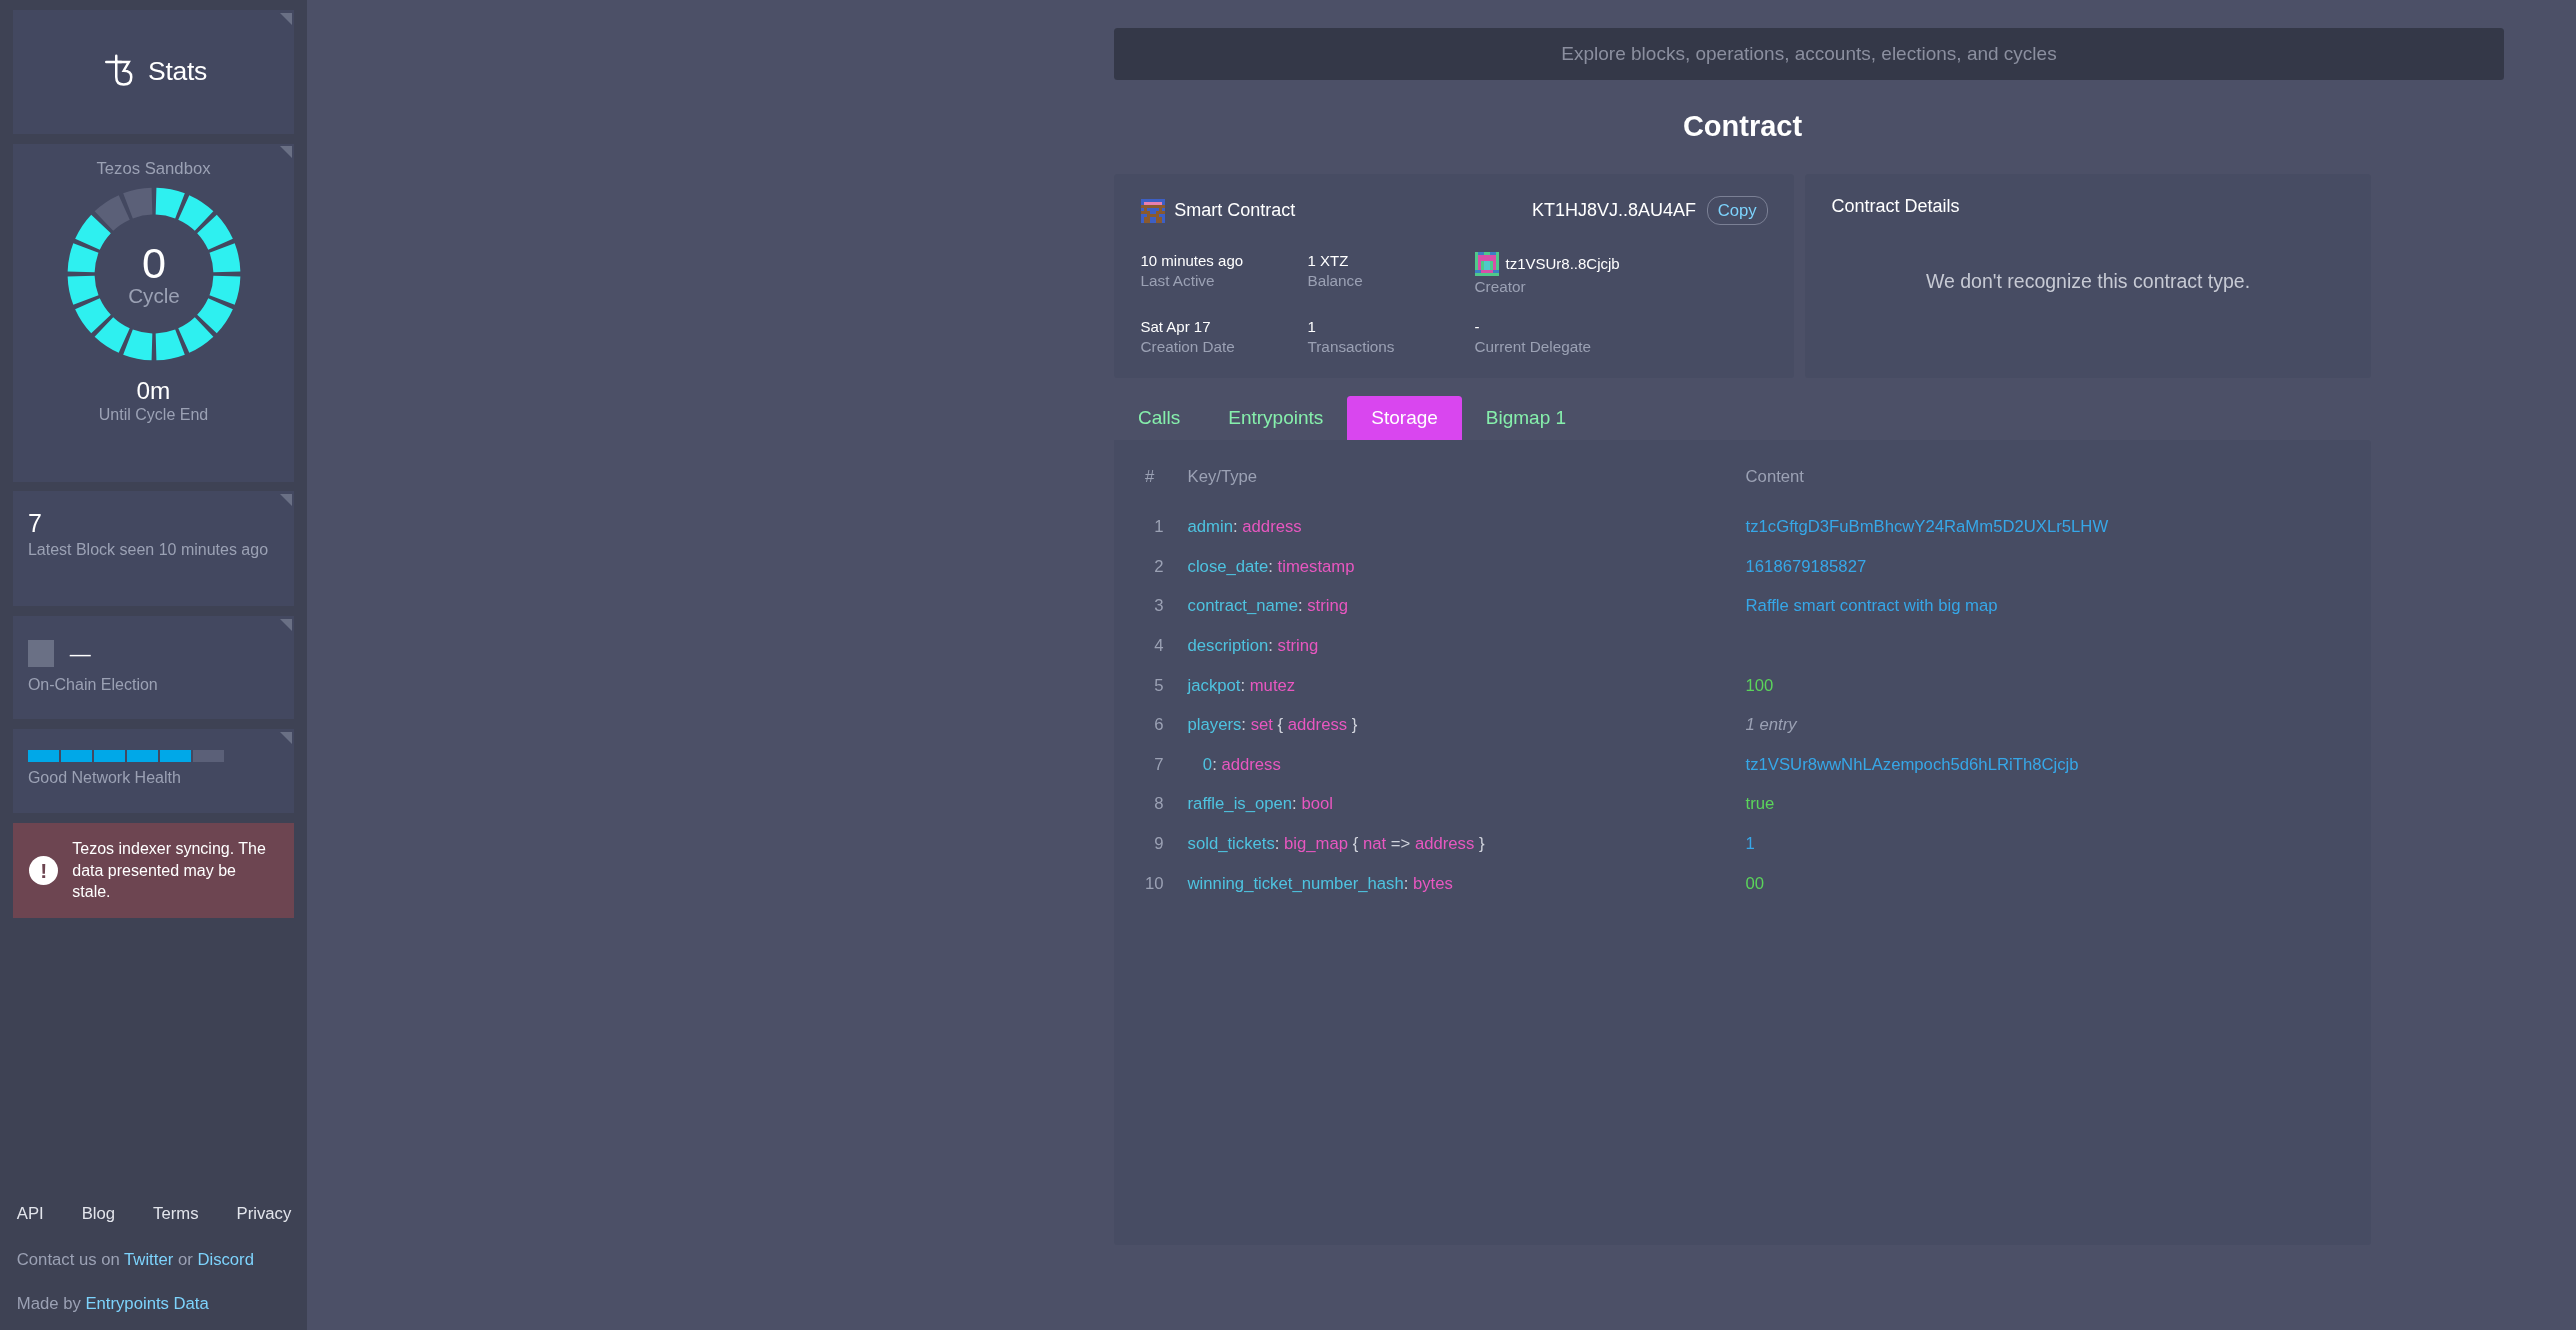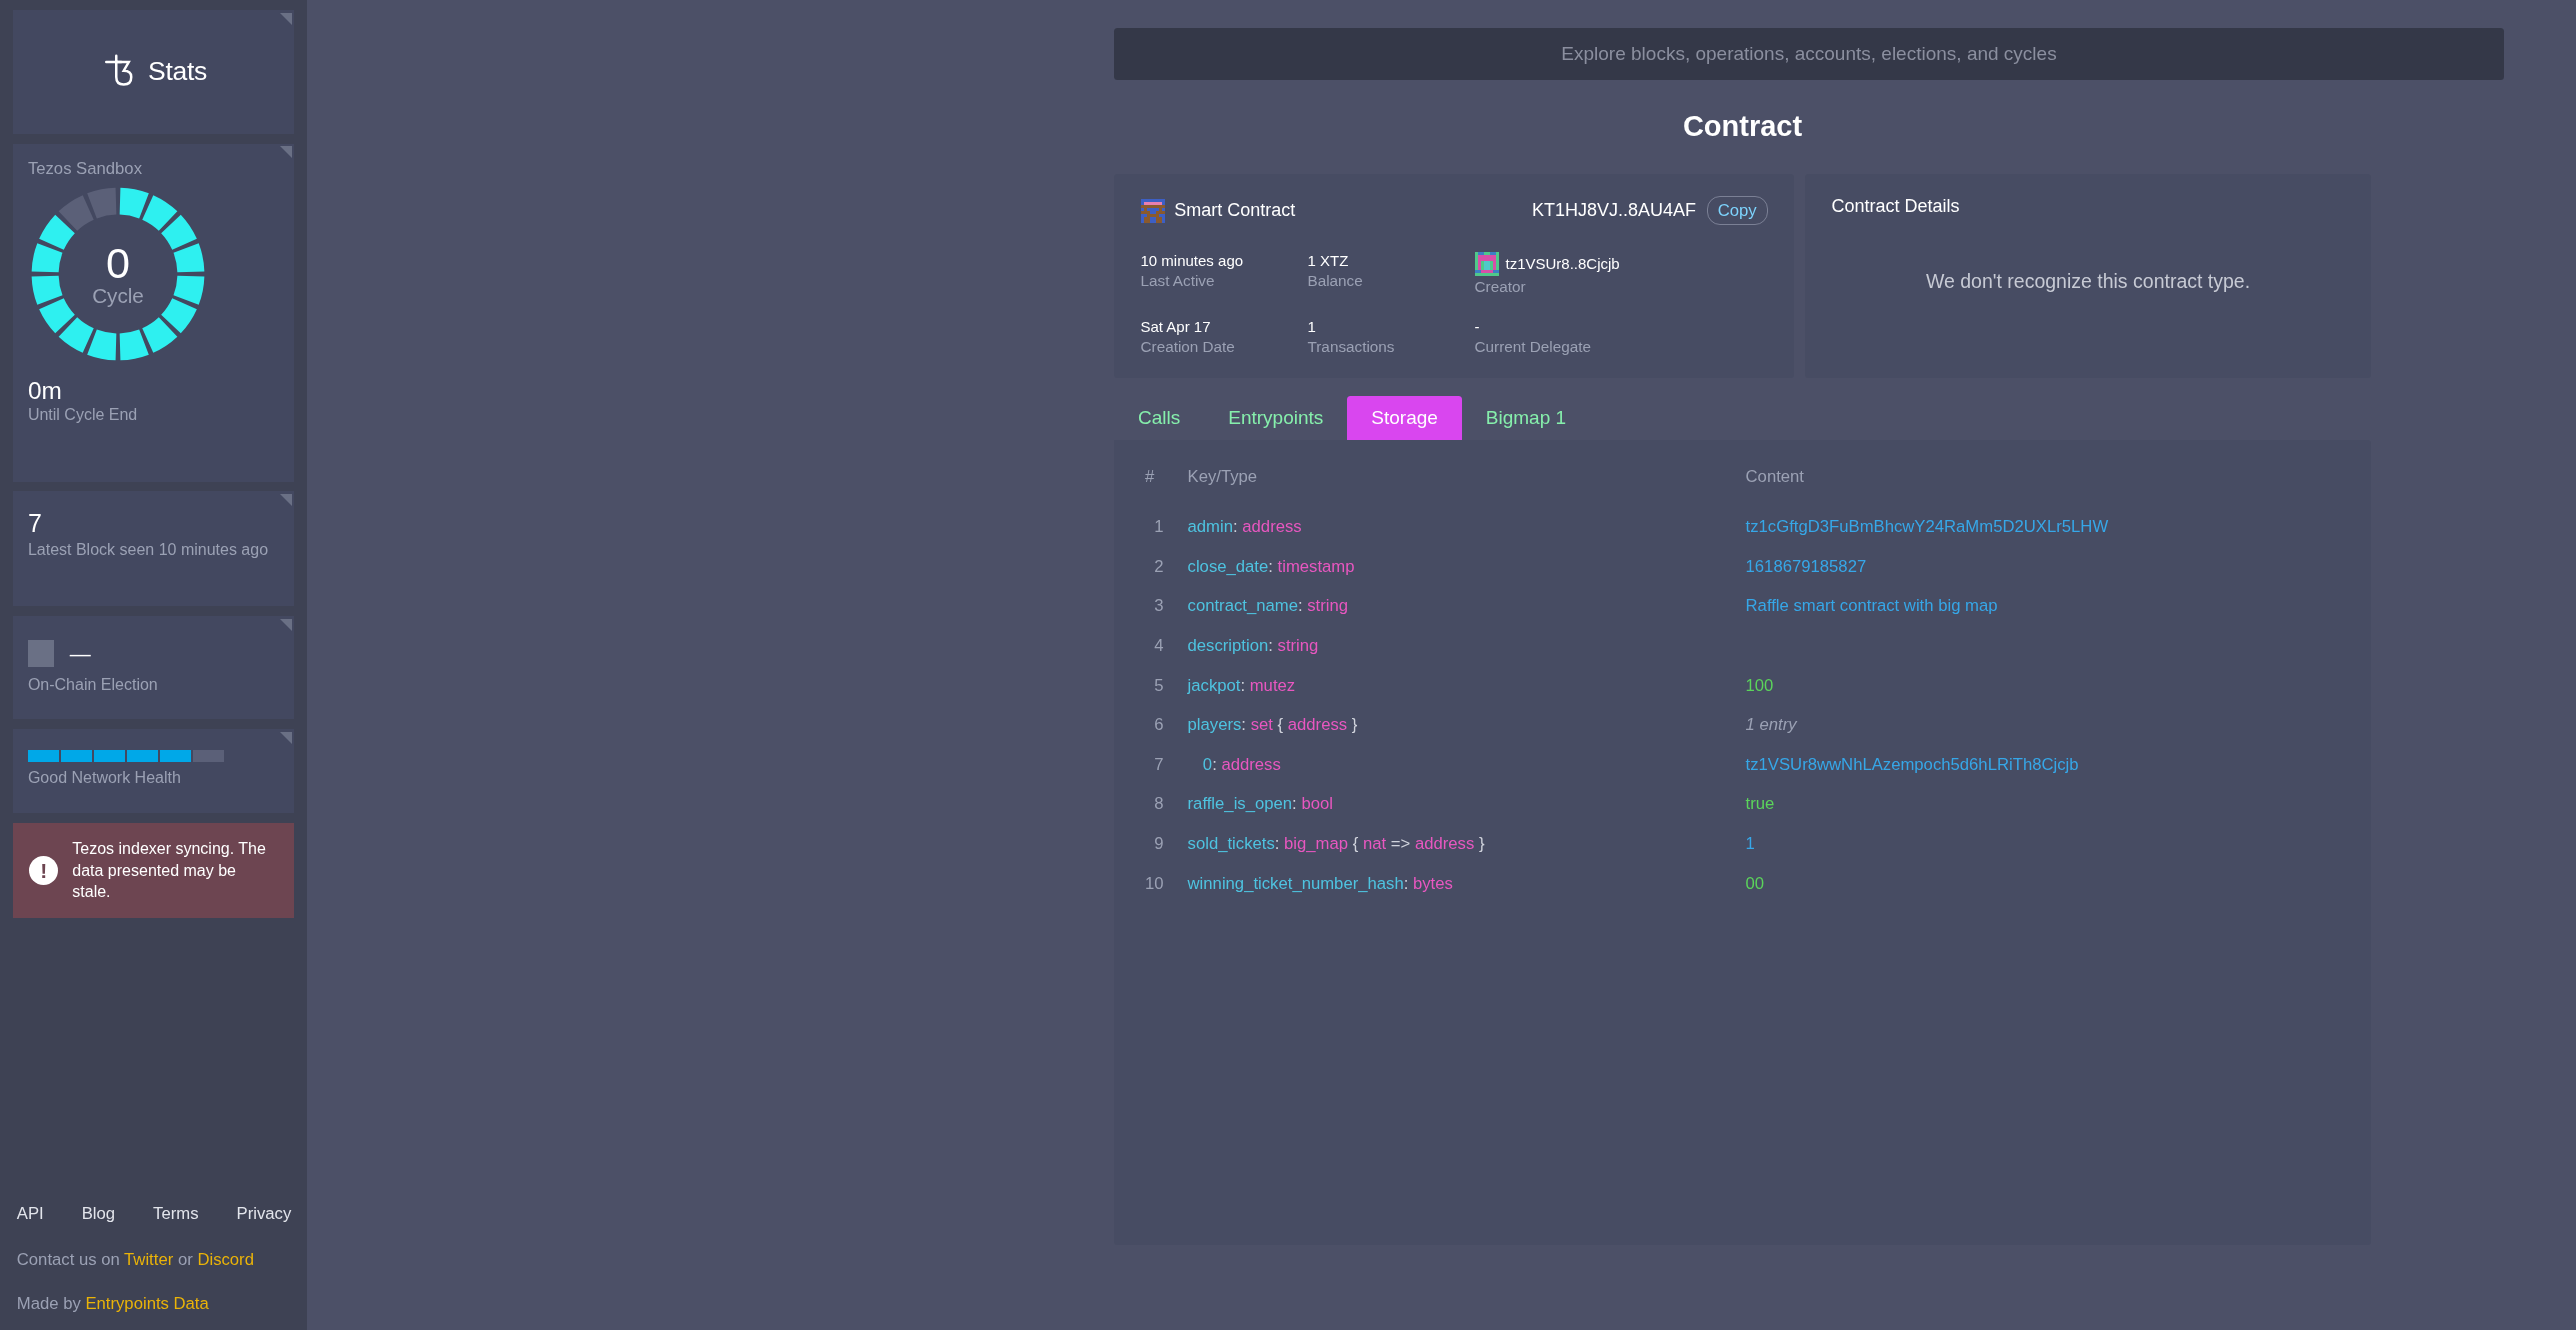--- a/index.html
+++ b/index.html
@@ -34,21 +34,21 @@
     border-left: 12px solid transparent;
   }
 
   
   .logo-panel { height: 124px; display: flex; align-items: center; justify-content: center; }
   .logo-wrap { display: flex; align-items: center; gap: 8px; }
   .logo-mark { width: 40px; height: 40px; }
   .logo-text { color: #ffffff; font-size: 26.5px; letter-spacing: -0.3px; }
 
   
-  .cycle-panel { height: 338px; display: flex; flex-direction: column; padding-top: 15.3px; }
+  .cycle-panel { height: 338px; display: flex; flex-direction: column; align-items: center; padding-top: 15.3px; }
   .cycle-title { color: #9ba1b4; font-size: 16.7px; margin-bottom: 5.6px; }
   .donut { width: 180px; height: 180px; }
   .donut-center-num { fill: #ffffff; font-size: 48px; font-family: "Liberation Sans", sans-serif; }
   .donut-center-lbl { fill: #9ba1b4; font-size: 23px; font-family: "Liberation Sans", sans-serif; }
   .cycle-end-num { color: #ffffff; font-size: 24.4px; margin-top: 12.6px; font-weight: 400; }
   .cycle-end-lbl { color: #9ba1b4; font-size: 16px; margin-top: 1.4px; }
 
   
   .block-panel { height: 115px; padding-top: 19.5px; }
   .block-num { color: #ffffff; font-size: 25px; line-height: 1; }
@@ -79,21 +79,21 @@
     display: flex; align-items: center; justify-content: center;
     font-size: 21px; font-weight: bold; line-height: 1;
   }
   .alert-text { color: #ffffff; font-size: 16px; line-height: 1.35; }
 
   
   .sidebar-footer { margin-top: auto; padding: 0 4.2px 14px 4.2px; }
   .footer-links { display: flex; gap: 38px; margin-bottom: 26.5px; }
   .footer-links a { color: #e3e5ec; font-size: 16.7px; text-decoration: none; }
   .footer-line { color: #9ba1b4; font-size: 16.7px; margin-bottom: 24px; }
-  .footer-line a { color: #eab308; text-decoration: none; text-align: right; }
+  .footer-line a { color: #7dd3fc; text-decoration: none; text-align: right; }
   .footer-line.last { margin-bottom: 2.8px; }
 
   
   .main { flex: 1; position: relative; padding: 0; }
   .search-bar {
     position: absolute; left: 807px; top: 28px; width: 1390px; height: 52px;
     background: #343848; border-radius: 3.5px;
     display: flex; align-items: center; justify-content: center;
   }
   .search-input {

